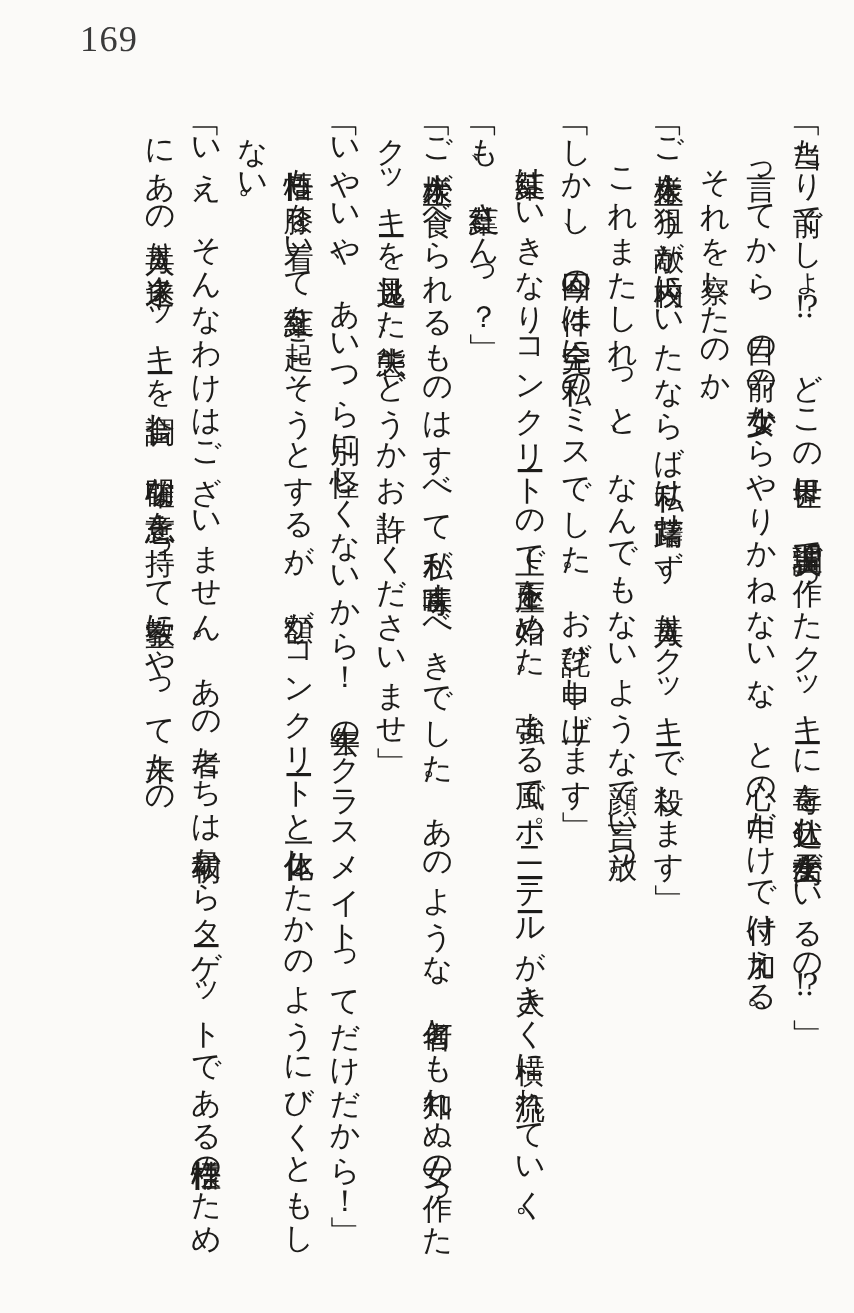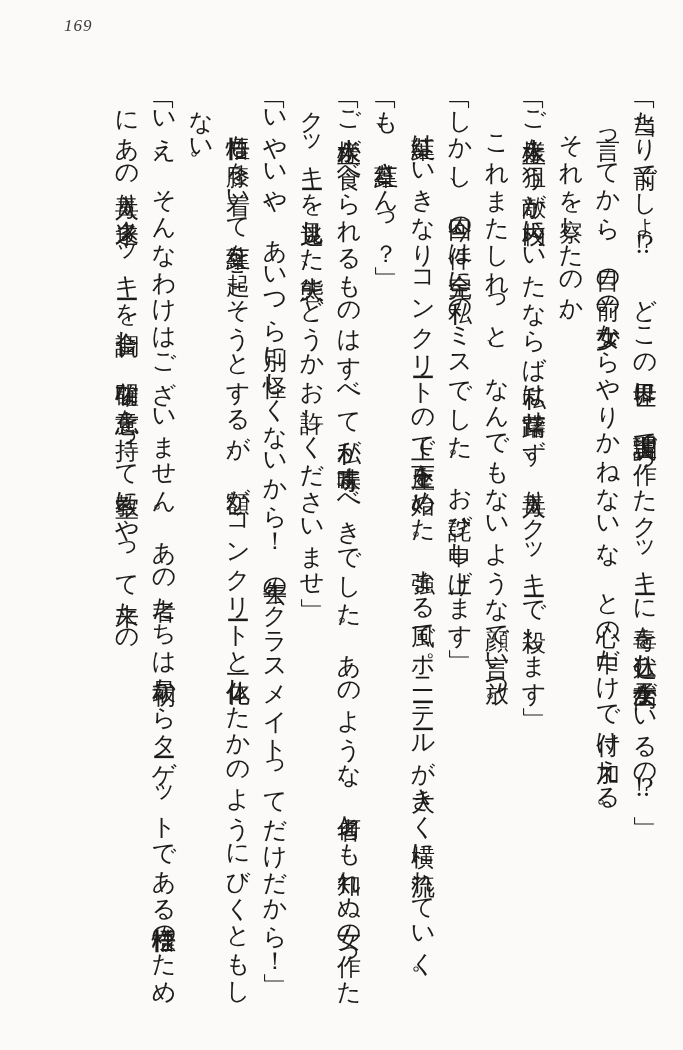--- a/index.html
+++ b/index.html
@@ -13,22 +13,21 @@
     height: 1050px;
     background: #fbfaf8;
     overflow: hidden;
     font-family: "Liberation Serif", "DejaVu Serif", serif;
     color: #1d1c1a;
   }
   .page-number {
     position: absolute;
     top: 16px;
     left: 64px;
-    font-size: 17px;
-    font-style: italic;
+    font-size: 29px;
     letter-spacing: 1px;
     color: #3a3a3a;
   }
   .text-block {
     position: absolute;
     top: 94px;
     right: 20px;
     height: 914px;
     writing-mode: vertical-rl;
     text-orientation: mixed;

